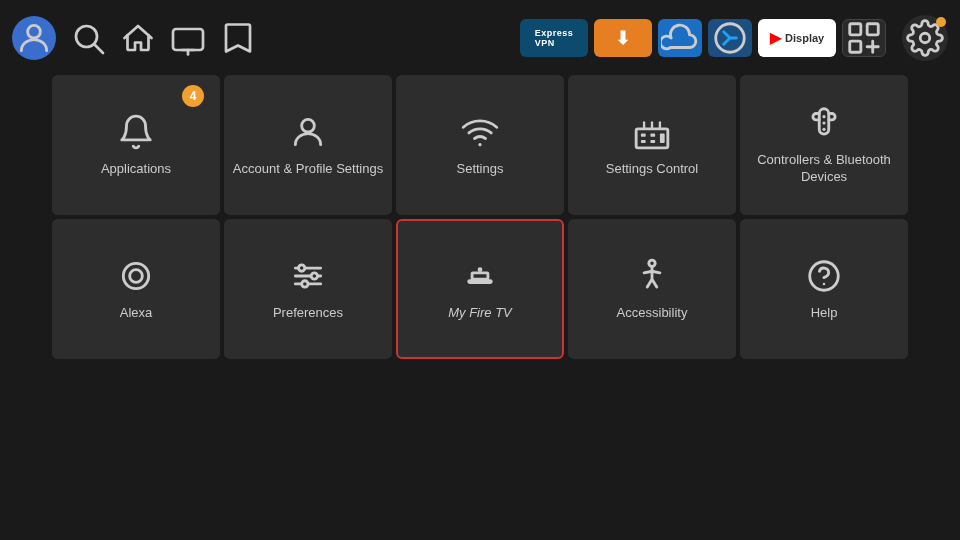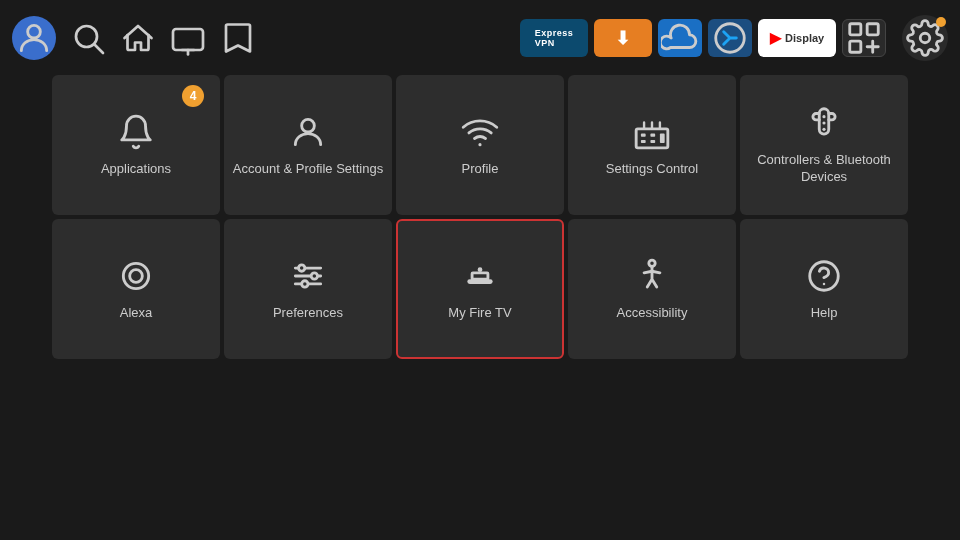--- a/index.html
+++ b/index.html
@@ -164,20 +164,21 @@
       justify-content: center;
       gap: 10px;
       cursor: pointer;
       position: relative;
       transition: background 0.15s;
     }
 
     .grid-item.selected {
       border: 2px solid #cc3333;
       background: #2d2d2d;
+      font-style: italic;
     }
 
     .grid-item .icon-area {
       font-size: 32px;
       color: #ccc;
       display: flex;
       align-items: center;
       justify-content: center;
     }
 
@@ -319,21 +320,21 @@
 
   <div class="grid-item">
     <div class="icon-area">
       <svg viewBox="0 0 24 24">
           <path d="M5 12.55a11 11 0 0114.08 0"></path>
           <path d="M1.42 9a16 16 0 0121.16 0"></path>
           <path d="M8.53 16.11a6 6 0 016.95 0"></path>
           <circle cx="12" cy="20" r="1" fill="#ccc" stroke="none"></circle>
         </svg>
     </div>
-    <div class="label">Profile</div>
+    <div class="label">Settings</div>
   </div>
 
 
 
   <div class="grid-item">
     <div class="icon-area">
       <svg viewBox="0 0 24 24">
           <rect x="2" y="10" width="20" height="12" rx="1"></rect>
           <rect x="5" y="13" width="3" height="2" rx="0.5" fill="#ccc" stroke="none"></rect>
           <rect x="11" y="13" width="3" height="2" rx="0.5" fill="#ccc" stroke="none"></rect>

